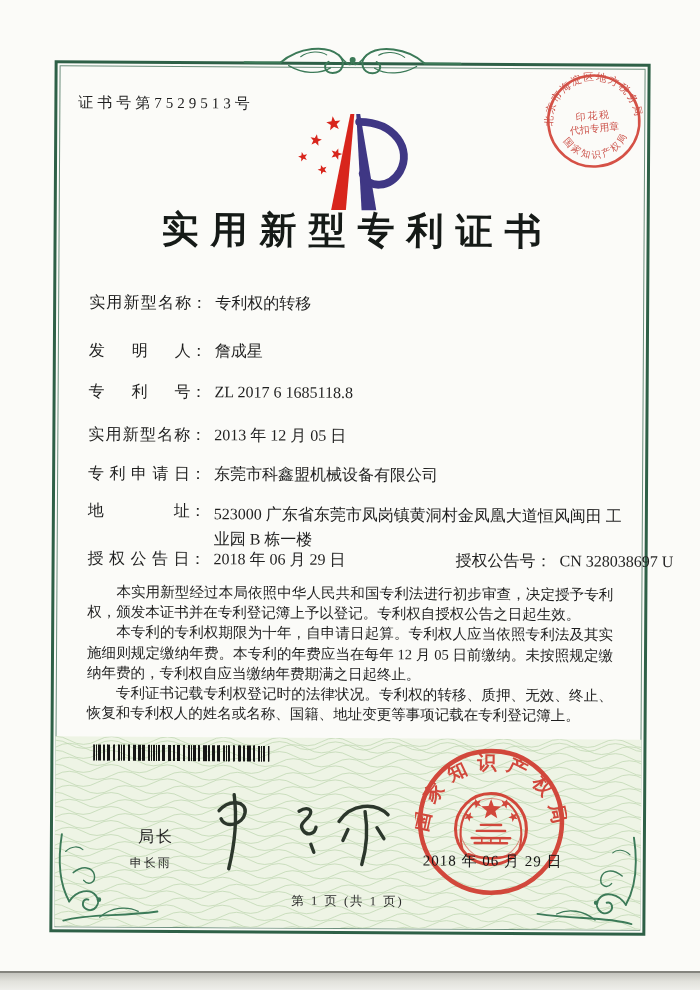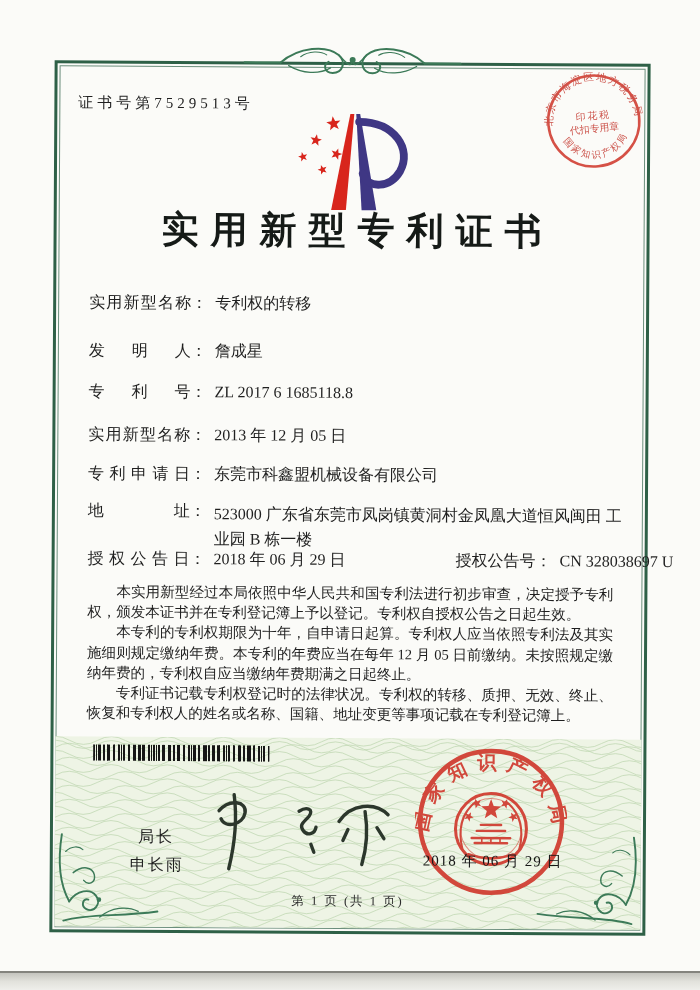--- a/index.html
+++ b/index.html
@@ -47,21 +47,21 @@
   .waves{position:absolute;left:0;top:0;width:586px;height:190px;}
   .flourish{position:absolute;width:108px;height:96px;}
   .flourish.fl-left{left:0;bottom:-2px;}
   .flourish.fl-right{right:0;bottom:-2px;transform:scaleX(-1);}
   .barcode{position:absolute;left:38px;top:8px;width:176px;height:16px;
     background-image:
       repeating-linear-gradient(90deg,#161616 0 2px,transparent 2px 5px),
       repeating-linear-gradient(90deg,#161616 0 1px,transparent 1px 7px),
       repeating-linear-gradient(90deg,transparent 0 3px,#161616 3px 4px,transparent 4px 11px);}
   .director-label{position:absolute;left:35px;top:90px;font-size:16px;letter-spacing:2px;margin-left:48px;}
-  .director-name{position:absolute;left:35px;top:118px;font-size:16px;letter-spacing:2px;padding-left:40px;}
+  .director-name{position:absolute;left:35px;top:118px;font-size:12px;letter-spacing:2px;padding-left:40px;}
   .signature{position:absolute;left:148px;top:50px;width:190px;height:88px;}
   .seal{position:absolute;left:360px;top:7px;width:152px;height:152px;opacity:.92;}
   .seal-date{position:absolute;left:363px;top:113px;width:150px;text-align:center;
     font-size:15px;letter-spacing:1px;color:#161616;}
   .page-info{position:absolute;left:0;top:155px;width:586px;text-align:center;
     font-size:12.5px;letter-spacing:2px;color:#2c2c2c;}
   
   .green-stroke{stroke:var(--ornament-green,#3c7a58);fill:none;}
   .green-fill{fill:var(--ornament-green,#3c7a58);}
   .red-stroke{stroke:var(--seal-red,#d03a2e);fill:none;}

